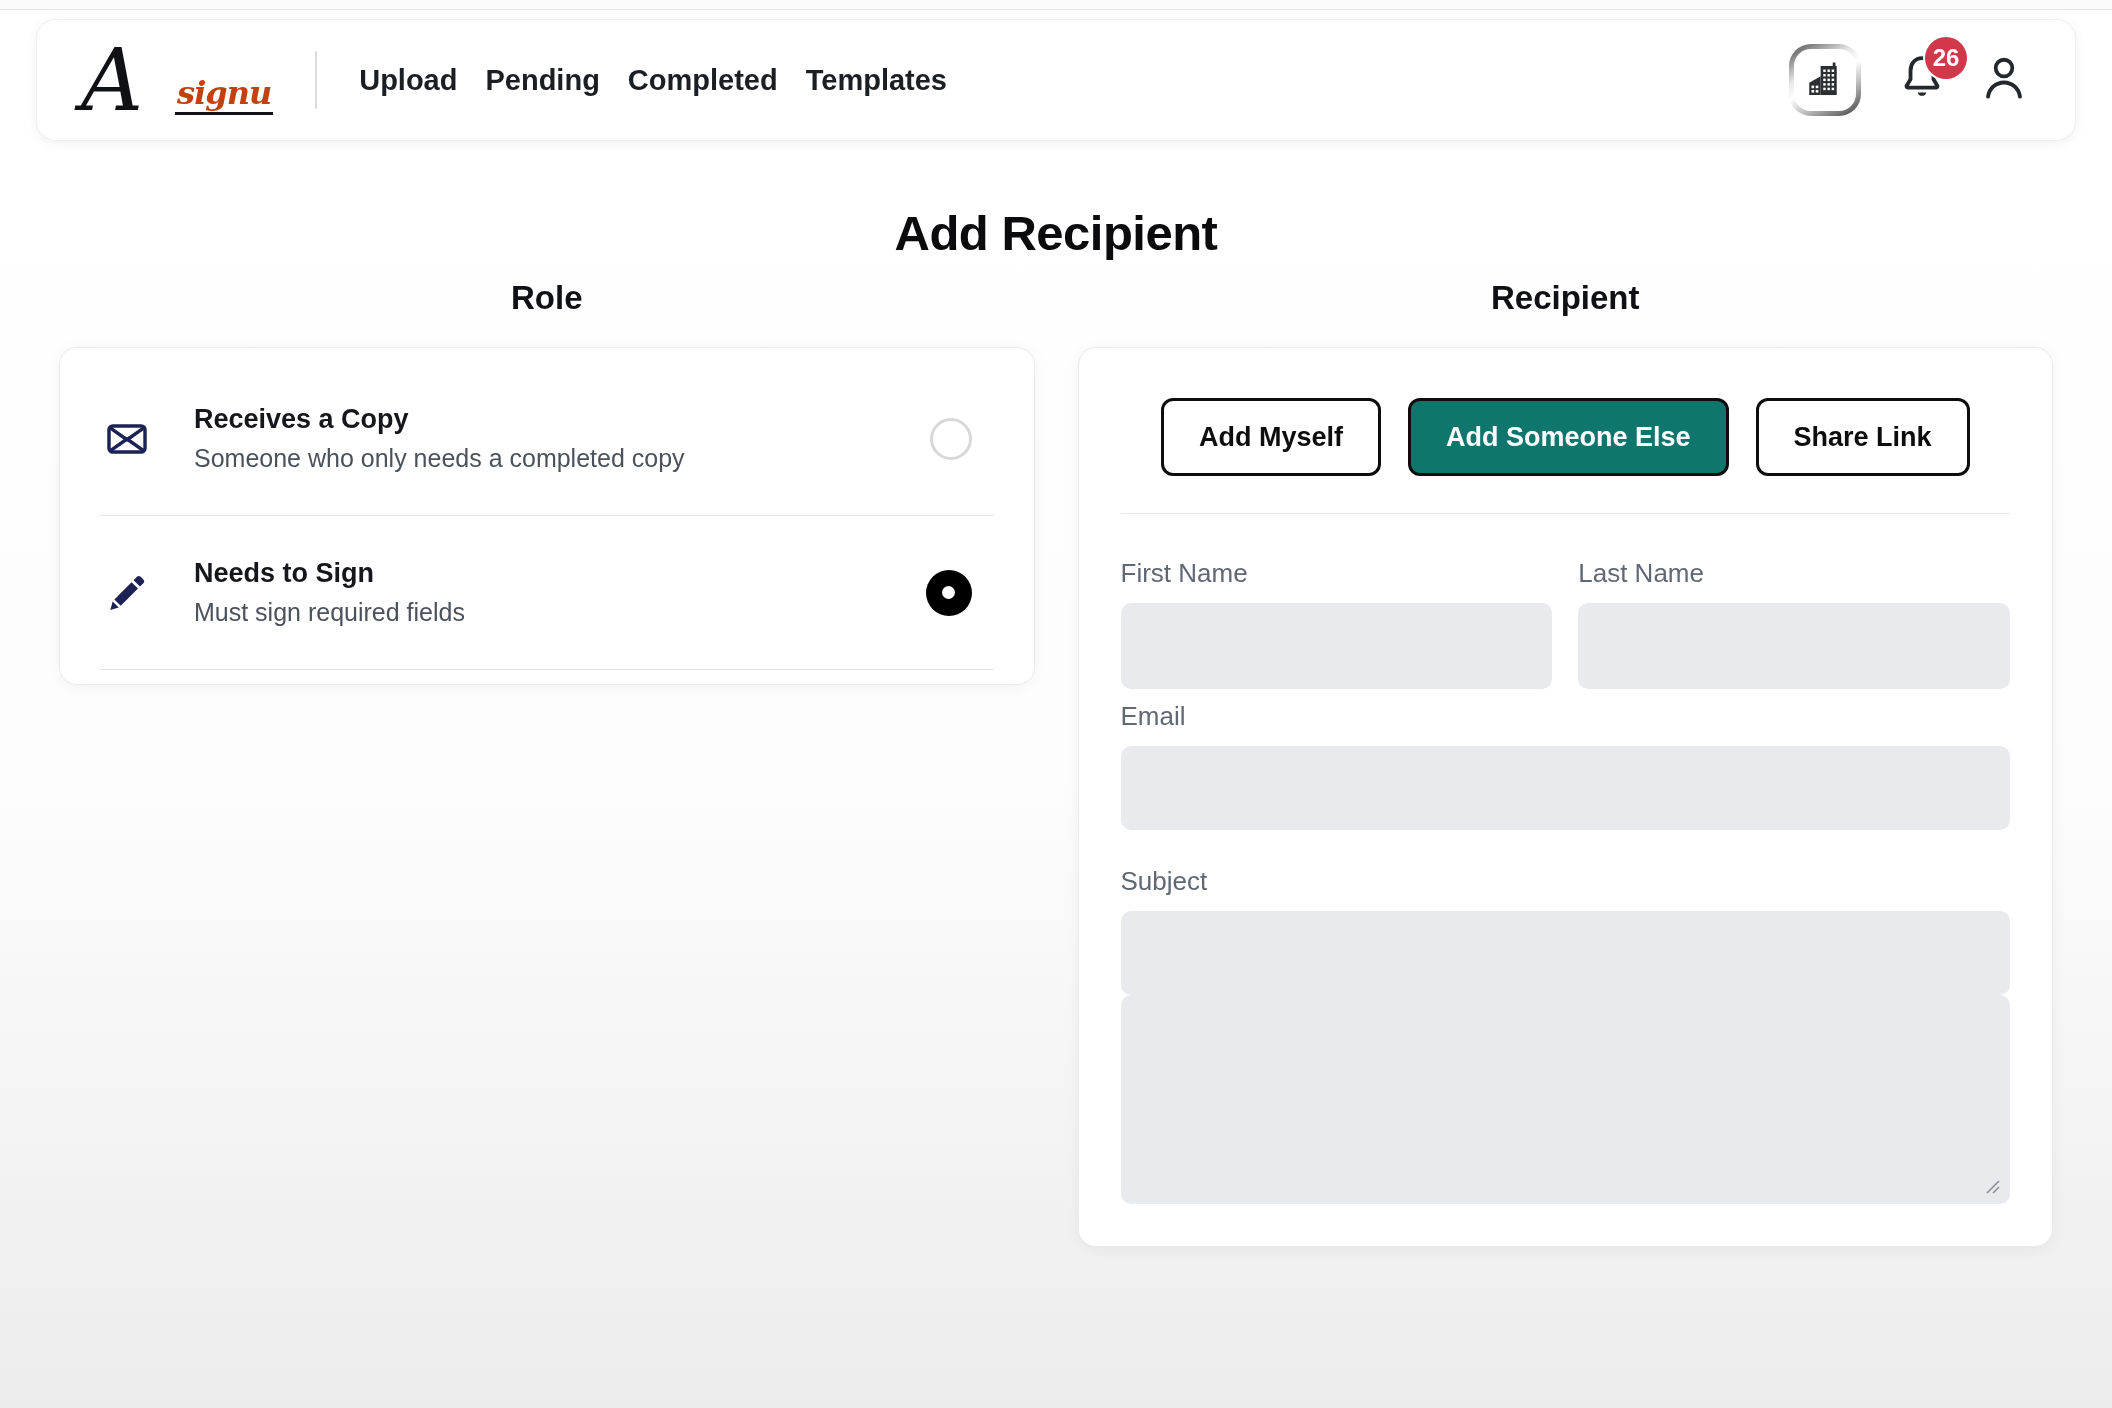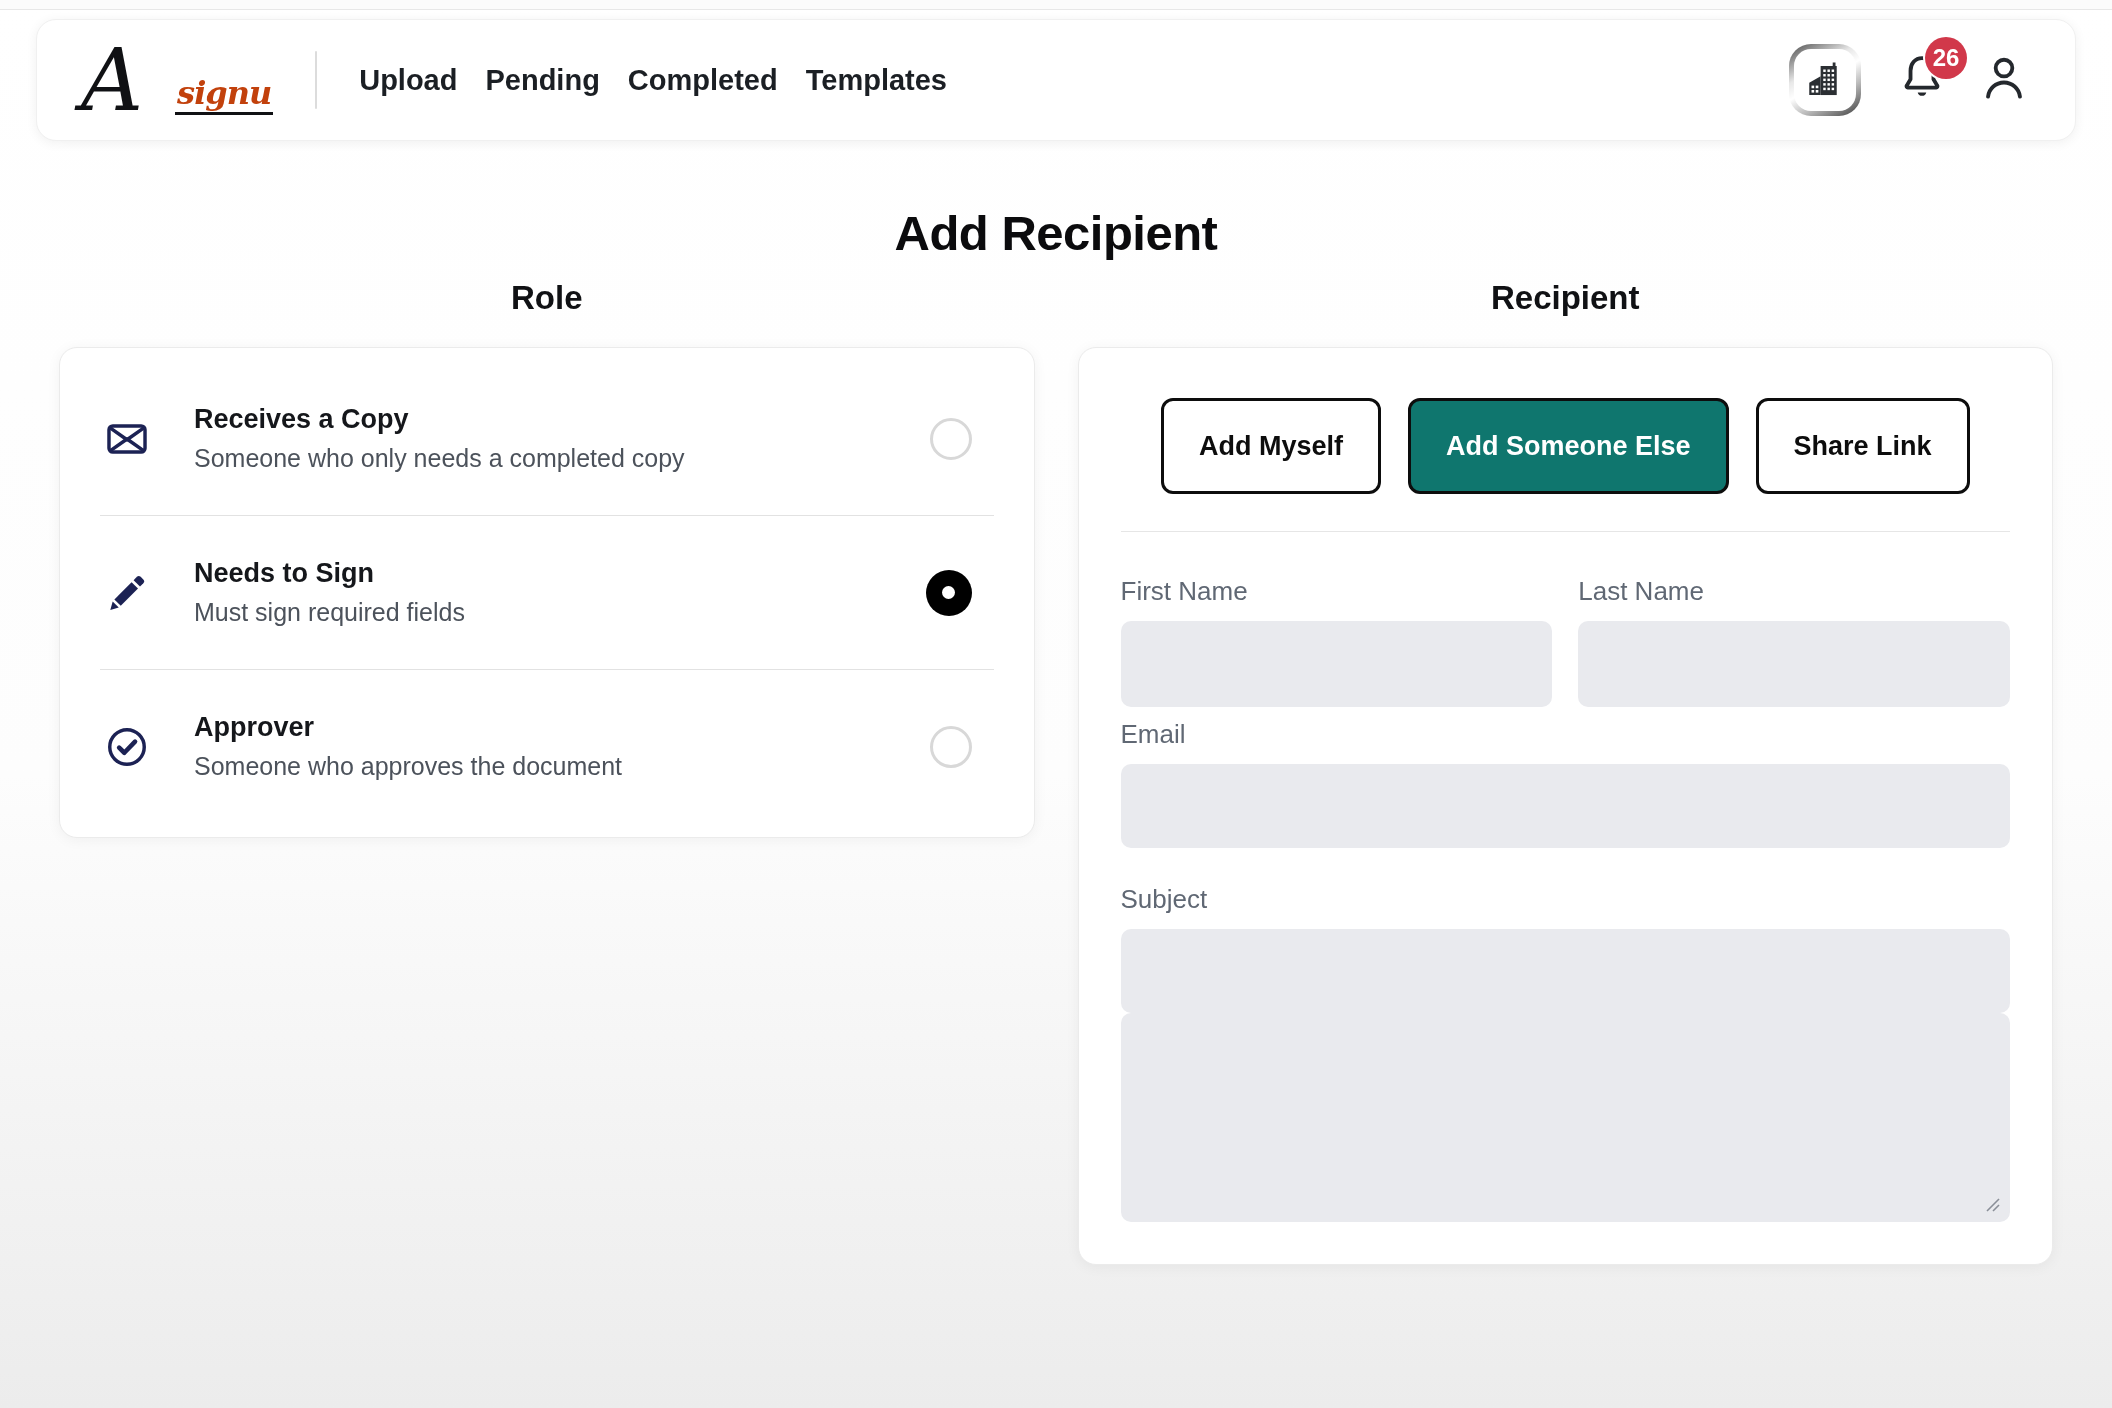--- a/index.html
+++ b/index.html
@@ -63,21 +63,21 @@
   .role-desc { font-size:25px; color:#4c525b; }
   .radio { width:42px; height:42px; border-radius:50%; border:3px solid #d8d8d8; background:#fff; flex:none; margin-left:30px; cursor:pointer; }
   .radio.selected { width:46px; height:46px; border:none; background:#000; position:relative; }
   .radio.selected::after { content:""; position:absolute; inset:0; margin:auto; width:13px; height:13px; border-radius:50%; background:#fff; }
   .role-divider { height:1px; background:#e2e2e2; margin:0 40px; }
 
   
   .recipient-card { padding:50px 42px 42px; }
   .tabs { display:flex; justify-content:center; gap:27px; }
   .tab {
-    height:96px; padding:0 35px; border:3px solid #0d0d0d; border-radius:12px; background:#fff;
+    height:78px; padding:0 35px; border:3px solid #0d0d0d; border-radius:12px; background:#fff;
     font-family:inherit; font-size:27px; font-weight:bold; color:#0d0d0d;
     display:flex; align-items:center; cursor:pointer;
   }
   .tab.active { background:#0f766e; color:#fff; }
   .tabs-divider { height:1px; background:#e6e6e6; margin:37px 0 0; }
 
   .form-label { display:block; font-size:26px; color:#606874; margin:36px 0 14px; }
   .first-label { margin-top:44px; }
   .name-row { display:flex; gap:26px; }
   .field { flex:1; min-width:0; }
@@ -191,33 +191,20 @@
         </span>
         <span class="role-texts">
           <span class="role-title" style="display:block">Needs to Sign</span>
           <span class="role-desc" style="display:block">Must sign required fields</span>
         </span>
         <span class="radio selected"></span>
       </div>
 
       <div class="role-divider"></div>
 
-      <div class="role-row">
-        <span class="role-icon">
-          <svg width="46" height="46" viewBox="0 0 24 24" fill="none" stroke="#1c2254">
-            <circle cx="12" cy="12" r="9" stroke-width="1.8"></circle>
-            <path d="M7.9 12.3 l2.7 2.7 L16.2 9.2" stroke-width="2.4" stroke-linecap="round" stroke-linejoin="round"></path>
-          </svg>
-        </span>
-        <span class="role-texts">
-          <span class="role-title" style="display:block">Approver</span>
-          <span class="role-desc" style="display:block">Someone who approves the document</span>
-        </span>
-        <span class="radio"></span>
-      </div>
 
     </div>
   </section>
 
   <section class="column">
     <h2 class="col-heading">Recipient</h2>
     <div class="card recipient-card">
 
       <div class="tabs">
         <button class="tab">Add Myself</button>

